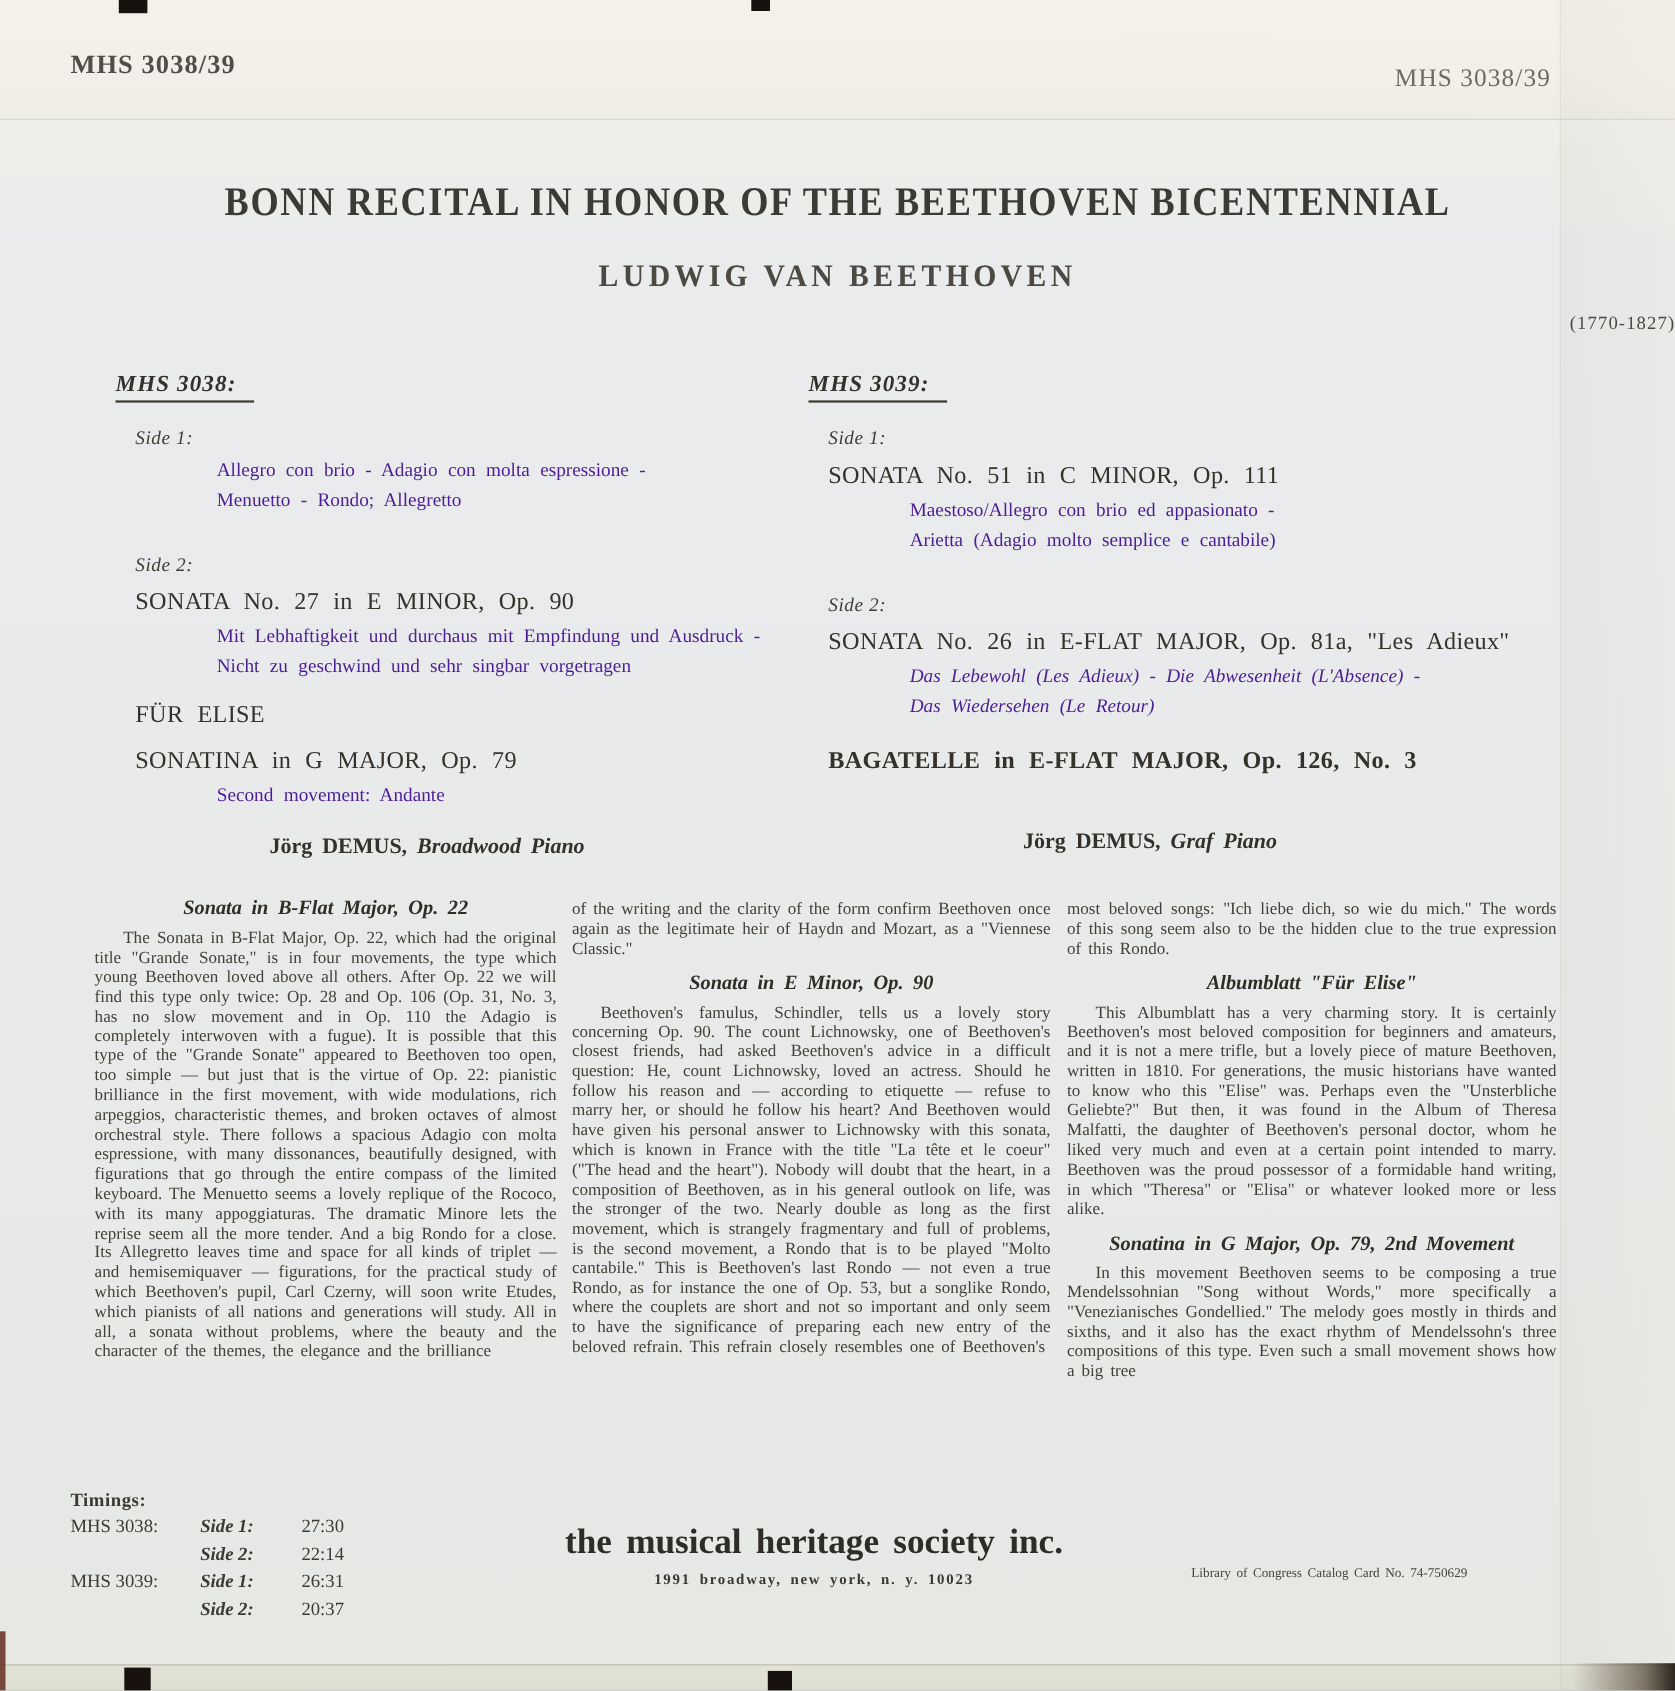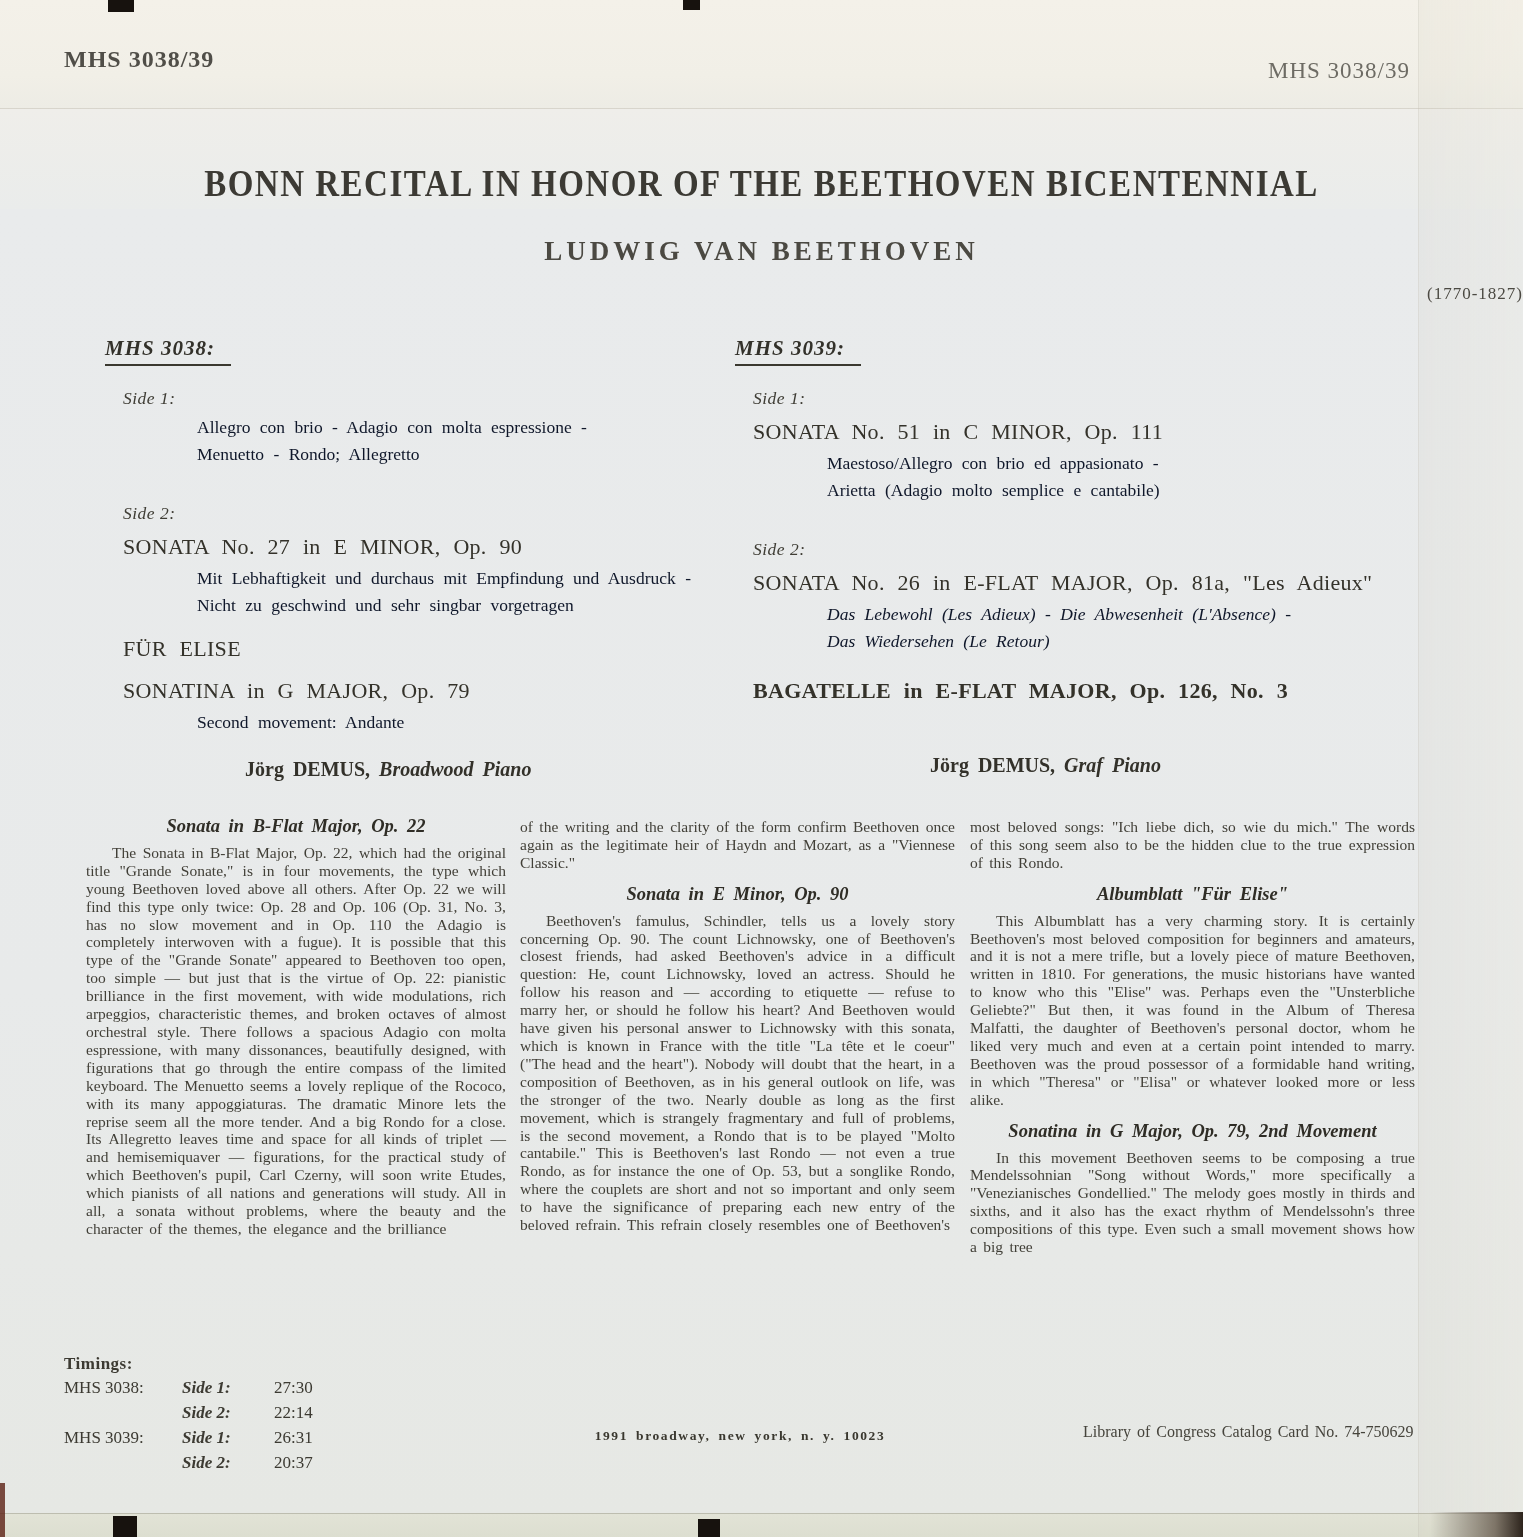--- a/index.html
+++ b/index.html
@@ -45,21 +45,21 @@
   .composer{left:0;top:236px;width:1523px;text-align:center;
     font-size:27px;font-weight:bold;letter-spacing:4px;color:#4b4942;
     transform:scaleY(1.05);}
   .dates{left:0;top:284px;width:1523px;text-align:right;font-size:17px;color:#4b4942;letter-spacing:1px;}
 
   .tracklist{width:660px;}
   .record-label{display:inline-block;font-size:21px;font-weight:bold;font-style:italic;
     letter-spacing:1px;color:#33312a;border-bottom:2.5px solid #3a382f;padding:0 16px 3px 0;}
   .side-label{font-style:italic;font-size:17.5px;margin:22px 0 0 18px;color:#3f3d35;letter-spacing:.5px;}
   .work-title{font-size:22px;margin:10px 0 0 18px;color:#34322a;word-spacing:7px;letter-spacing:.3px;}
-  .detail{font-size:17.5px;line-height:26.5px;margin-left:92px;color:#0f172a;word-spacing:5px;}
+  .detail{font-size:17.5px;line-height:26.5px;margin-left:92px;color:#4c1d95;word-spacing:5px;}
   .detail.first{margin-top:5px;}
   .detail.italic{font-style:italic;}
   .performer{font-size:20px;font-weight:bold;color:#33312a;word-spacing:4px;}
   .performer .instr{font-style:italic;}
 
   .notes-col{font-size:15.5px;line-height:17.9px;text-align:justify;color:#413f37;word-spacing:2.5px;}
   .notes-col p{margin:0;}
   .notes-col p.indent{text-indent:26px;}
   .notes-heading{font-weight:bold;font-style:italic;text-align:center;font-size:18.5px;
     color:#2f2d26;margin:14px 0 8px 0;word-spacing:4px;}
@@ -69,21 +69,21 @@
   .timings .t-label{font-weight:bold;letter-spacing:.5px;margin-bottom:2px;}
   .timings table{border-collapse:collapse;}
   .timings td{padding:0 0 2px 0;font-size:17px;line-height:23px;}
   .timings td.rec{width:118px;}
   .timings td.side{width:92px;font-style:italic;font-weight:bold;}
 
   .publisher{left:430px;top:1383px;width:620px;text-align:center;
     font-size:32px;font-weight:bold;color:#2e2c26;letter-spacing:0;word-spacing:5px;}
   .address{left:430px;top:1428px;width:620px;text-align:center;
     font-size:13.5px;font-weight:bold;letter-spacing:1.6px;color:#3a382f;word-spacing:3px;}
-  .loc{left:1083px;top:1423px;font-size:16px;color:#46443c;word-spacing:2px;}
+  .loc{left:1083px;top:1423px;font-size:12px;color:#46443c;word-spacing:2px;}
 </style>
 </head>
 <body>
 
 <div class="photo">
 
   <div class="band-top"></div>
   <div class="band-upper"></div>
   <div class="band-main"></div>
   <div class="band-bottom"></div>
@@ -171,17 +171,18 @@
       </tr>
       <tr>
         <td class="rec"></td>
         <td class="side">Side 2:</td>
         <td class="time">20:37</td>
       </tr>
     </tbody>
       </table>
   </div>
 
+  <div class="abs publisher">the musical heritage society inc.</div>
   <div class="abs address">1991 broadway, new york, n. y. 10023</div>
 
   <div class="abs loc">Library of Congress Catalog Card No. 74-750629</div>
 
 </div>
 
 </body></html>

